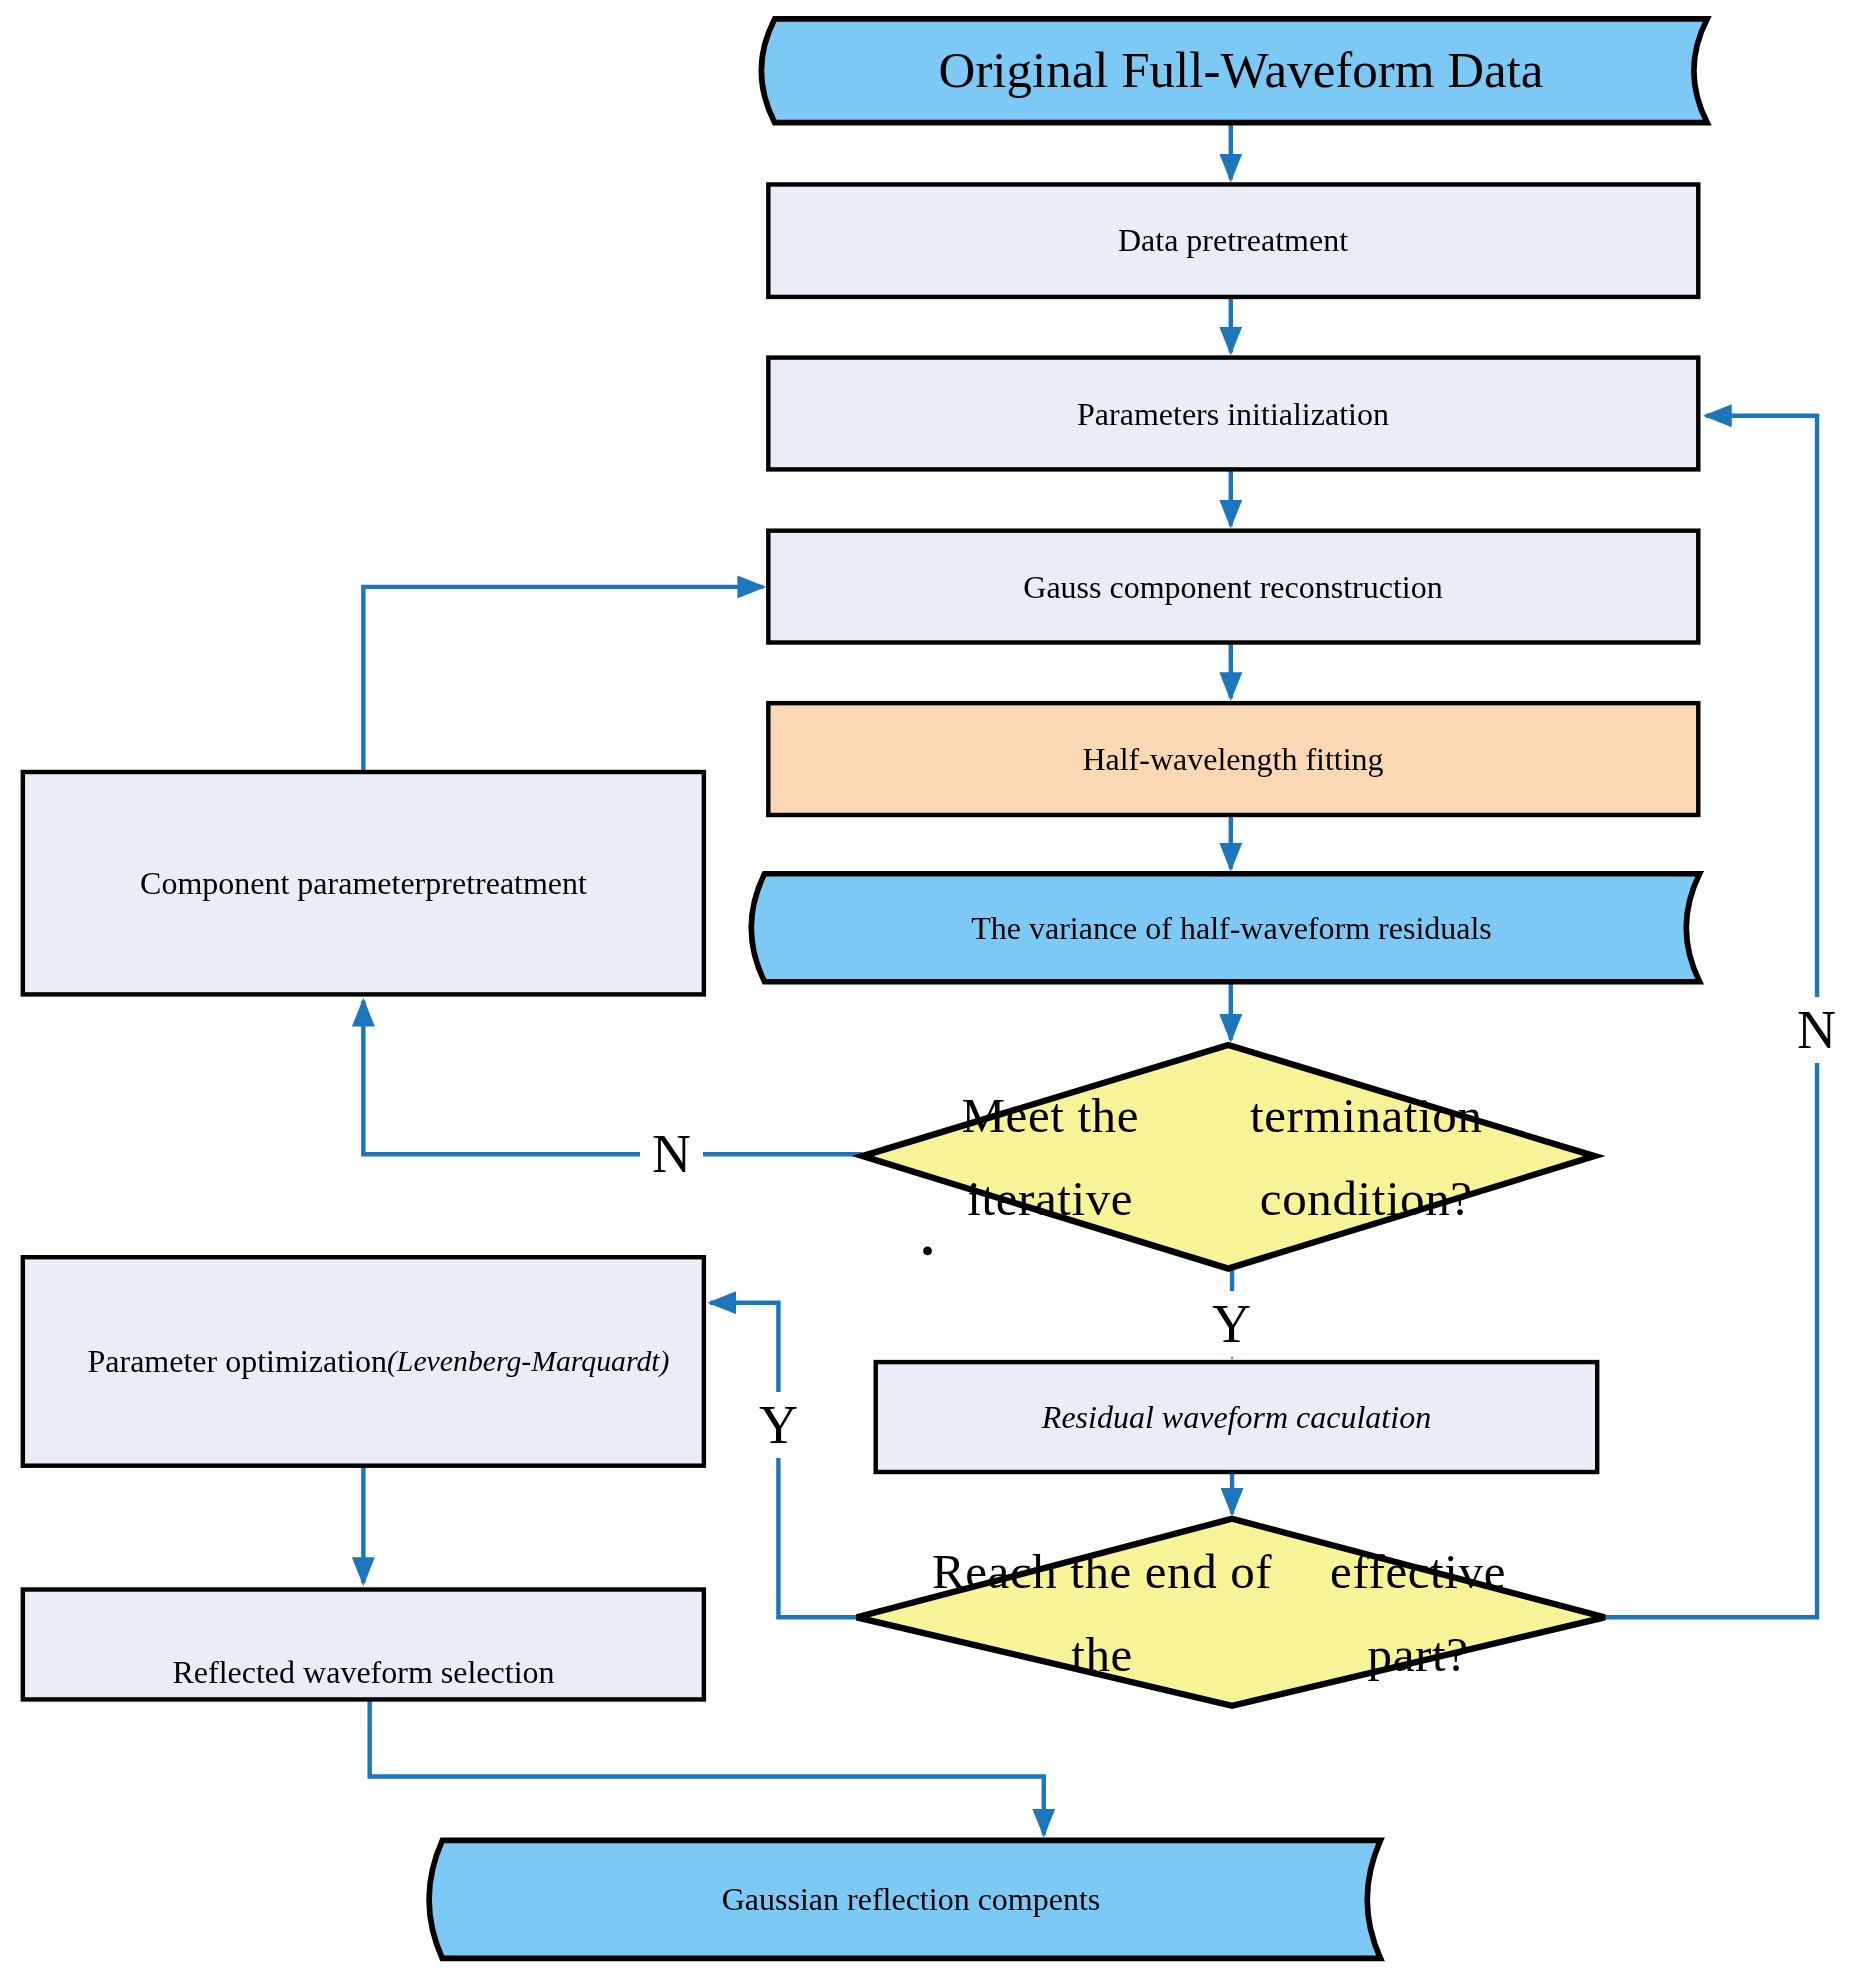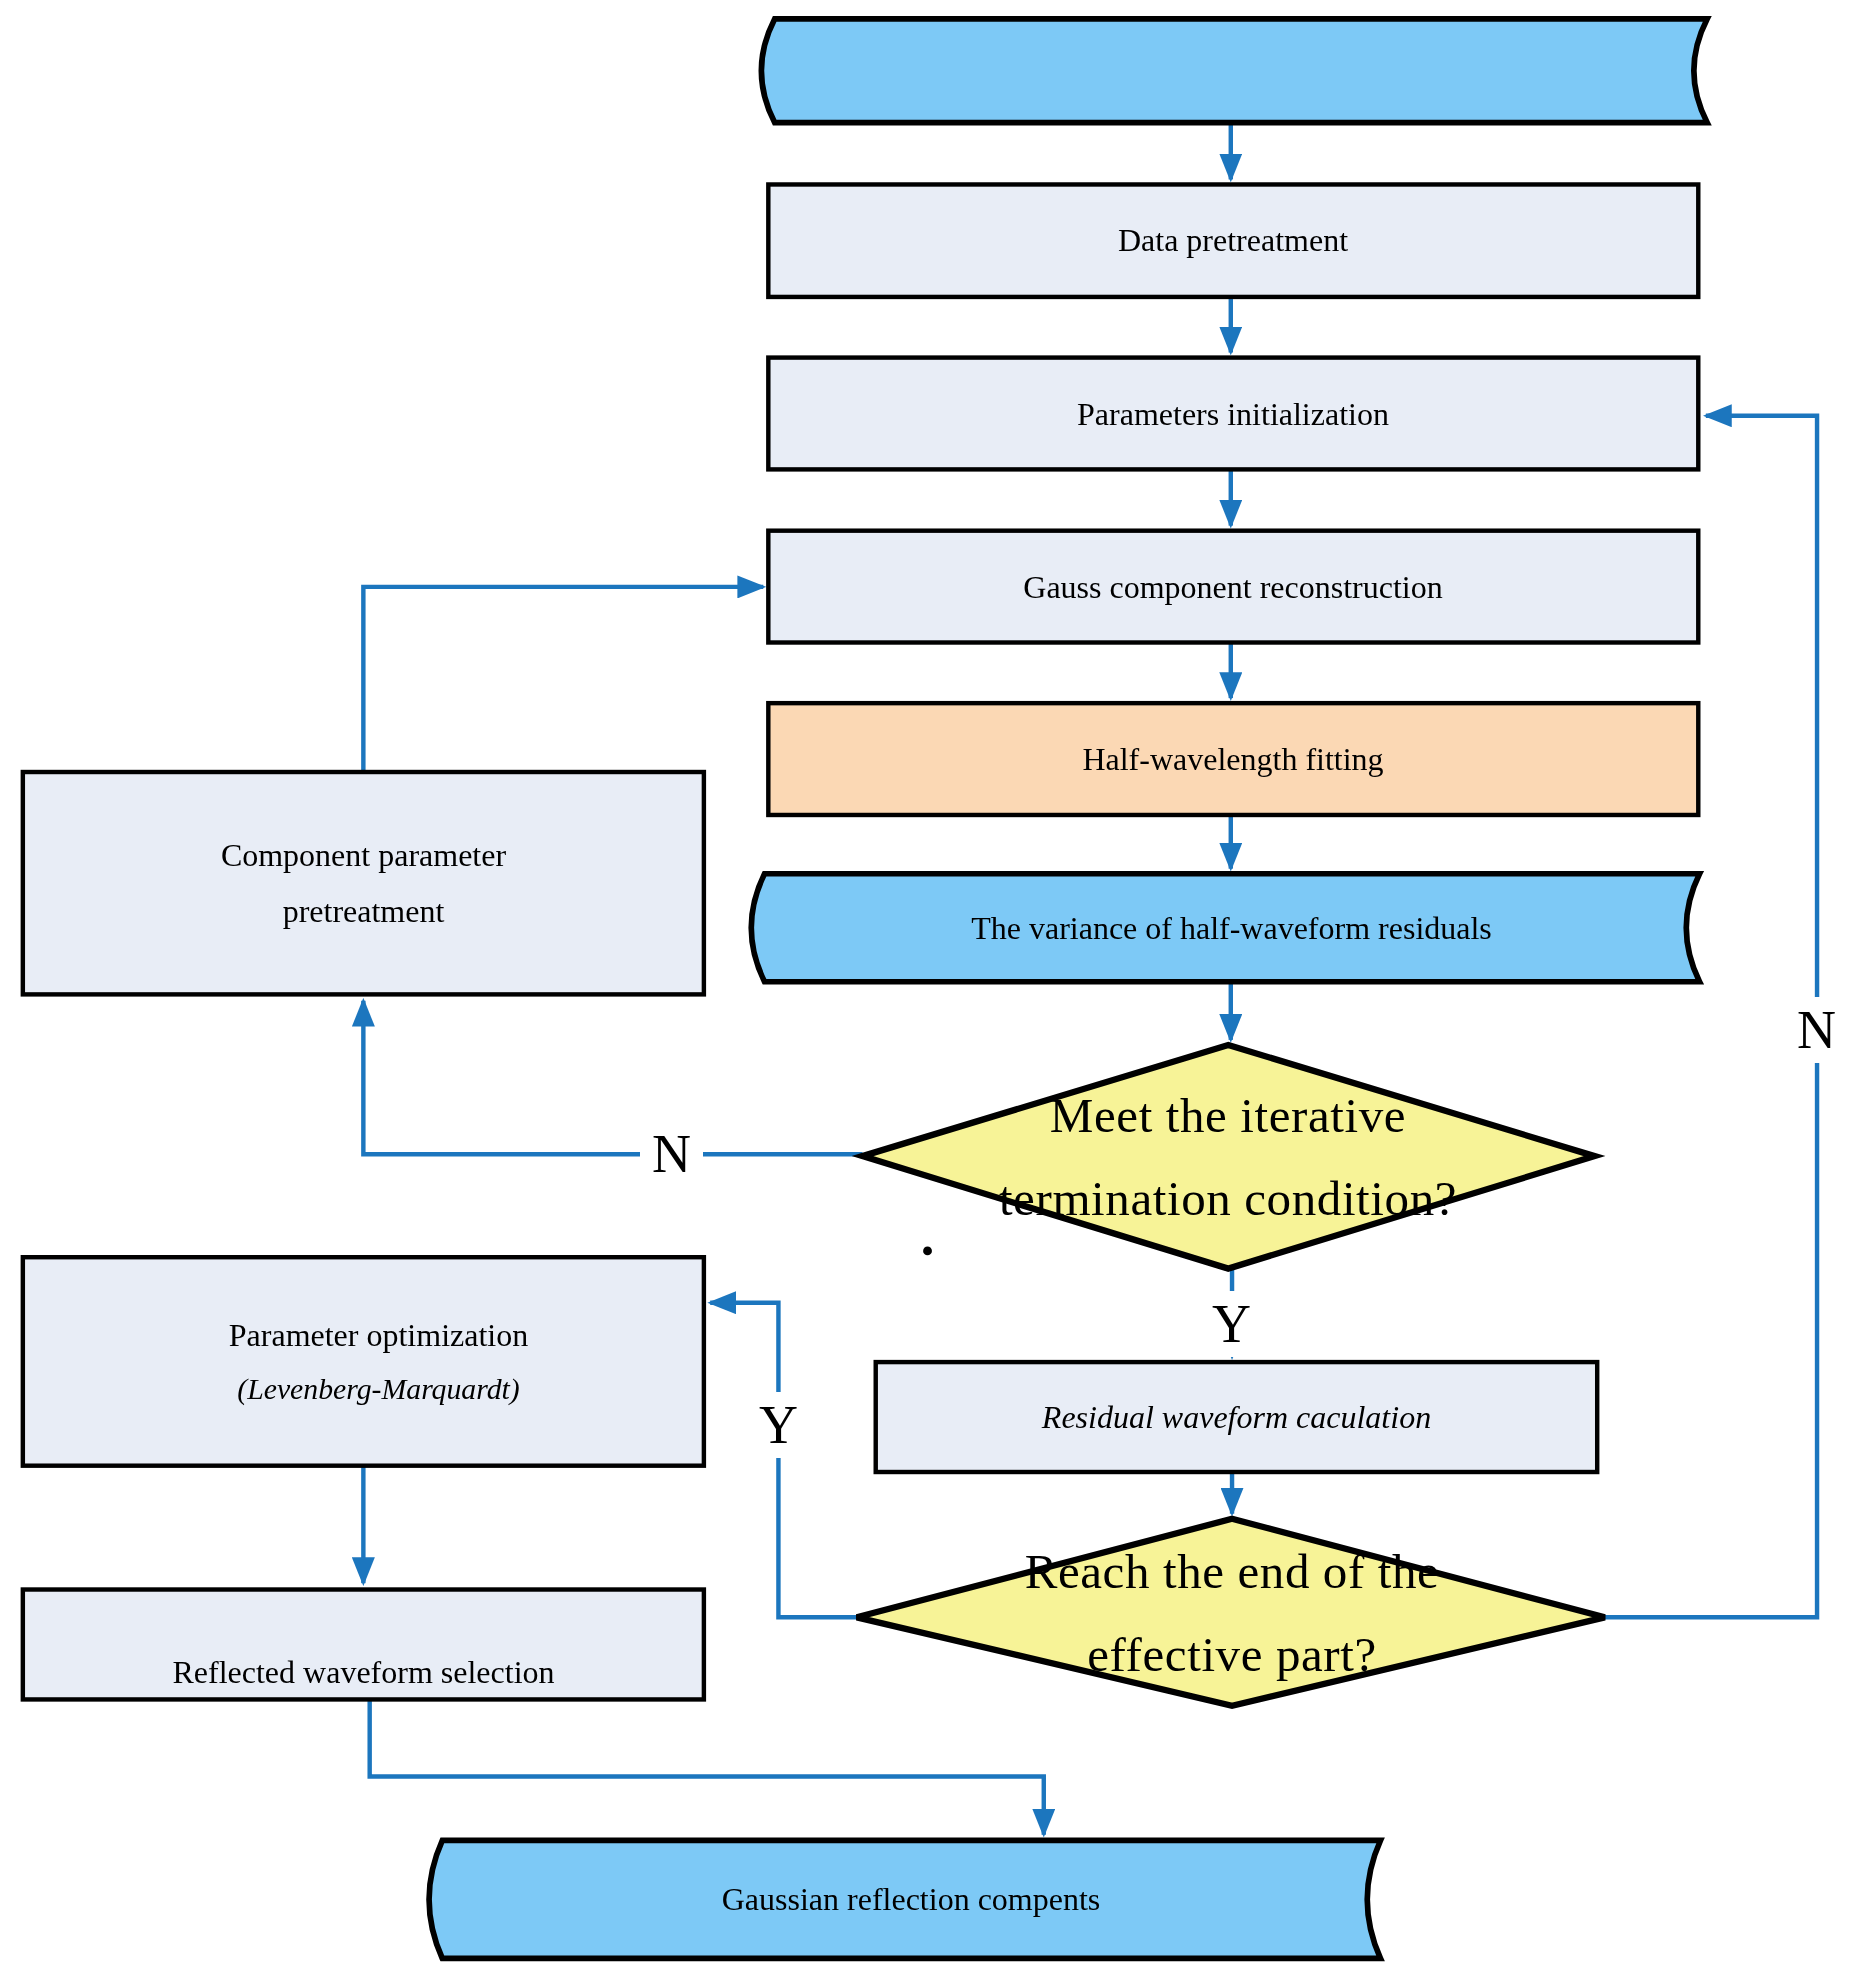--- a/index.html
+++ b/index.html
@@ -6,21 +6,21 @@
   .canvas{position:relative;width:1850px;height:1985px;background:#ffffff;
           font-family:"Liberation Serif","DejaVu Serif",serif;color:#000;}
   .canvas svg{position:absolute;left:0;top:0;}
   .lbl{position:absolute;display:flex;align-items:center;justify-content:center;
        text-align:center;font-size:32px;line-height:1.75;color:#000;pointer-events:none;}
   .lbl.big{font-size:51px;}
   .lbl.diamond{font-size:49px;letter-spacing:0.6px;line-height:1.7;}
   .lbl .sub{font-size:0.93em;font-style:italic;}
   .edge-lbl{position:absolute;display:flex;align-items:center;justify-content:center;
             width:63px;height:66px;background:#ffffff;font-size:54px;color:#000;}
-  .stack{display:flex;flex-direction:column;align-items:center;justify-content:center;}
+  .stack{display:flex;flex-direction:row;align-items:center;justify-content:center;}
 </style>
 </head>
 <body>
 
 <div class="canvas">
 
   <svg width="1850" height="1985" viewBox="0 0 2928 3142">
     <defs>
       <marker id="ah" viewBox="0 0 10 8" refX="9" refY="4" markerWidth="6.5" markerHeight="5.2" orient="auto-start-reverse">
         <path d="M0,0 L10,4 L0,8 Z" fill="#1c76be"></path>
@@ -56,20 +56,21 @@
     <rect x="1386" y="2156" width="1142" height="174" stroke="#000" stroke-width="7" fill="#e8edf6"></rect>
     <rect x="36" y="1990" width="1078" height="330" stroke="#000" stroke-width="7" fill="#e8edf6"></rect>
     <rect x="36" y="2516" width="1078" height="174" stroke="#000" stroke-width="7" fill="#e8edf6"></rect>
 
     <polygon points="1944,1654 2524,1830 1944,2008 1365,1830" stroke="#000" stroke-width="10" fill="#f7f397"></polygon>
     <polygon points="1950,2404 2540,2560 1950,2700 1356,2560" stroke="#000" stroke-width="10" fill="#f7f397"></polygon>
 
     <circle cx="1468" cy="1980" r="7" fill="#000"></circle>
   </svg>
 
+  <div class="lbl big" style="left:775px;top:19px;width:932px;height:104px;">Original Full-Waveform Data</div>
 
   <div class="lbl" style="left:768px;top:184px;width:930px;height:112px;">Data pretreatment</div>
 
   <div class="lbl" style="left:768px;top:358px;width:930px;height:112px;">Parameters initialization</div>
 
   <div class="lbl" style="left:768px;top:531px;width:930px;height:112px;">Gauss component reconstruction</div>
 
   <div class="lbl" style="left:768px;top:703px;width:930px;height:112px;">Half-wavelength fitting</div>
 
   <div class="lbl" style="left:764px;top:874px;width:935px;height:108px;">The variance of half-waveform residuals</div>

